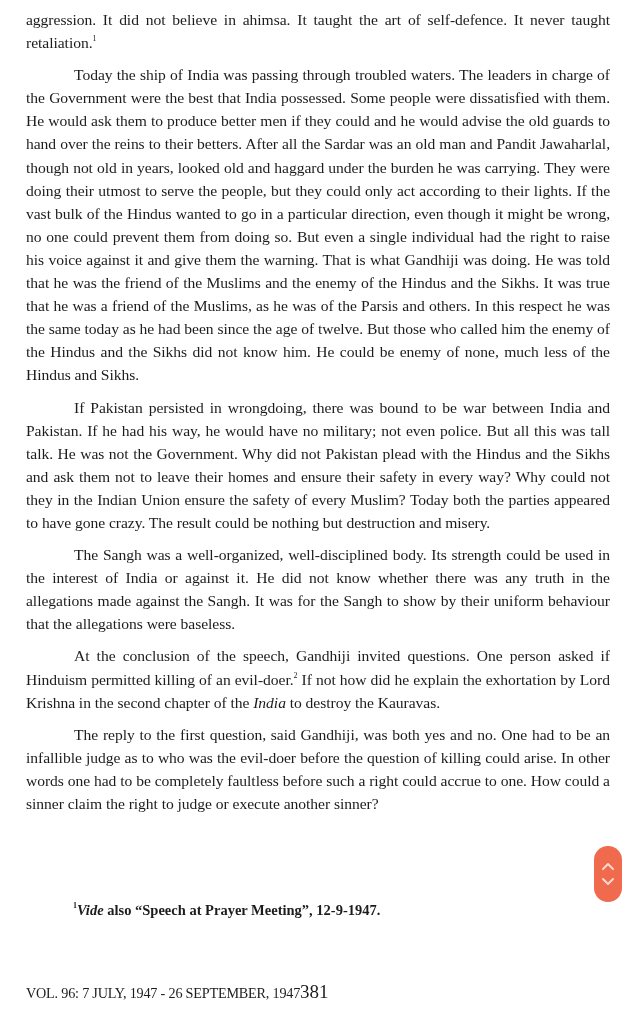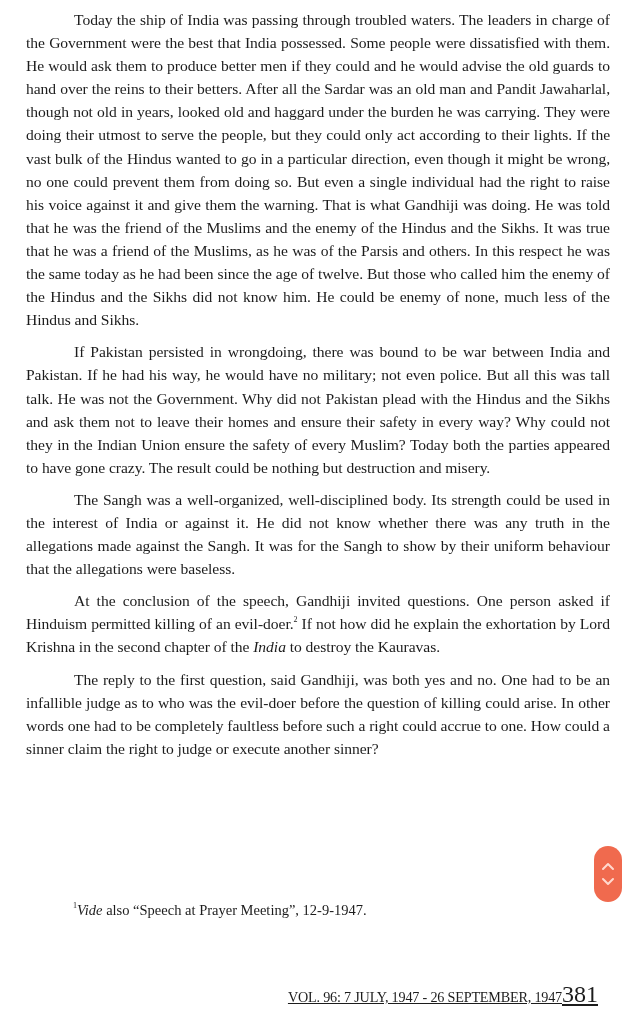--- a/index.html
+++ b/index.html
@@ -8,37 +8,38 @@
     font-family: "Liberation Serif", "DejaVu Serif", serif;
     color: #1c1c1c;
   }
   .page { position: absolute; left: 26px; top: 8px; width: 584px; }
   .para {
     font-size: 15.6px; line-height: 23.1px; text-align: justify;
     margin: 0 0 9px 0; letter-spacing: -0.05px;
   }
   .para.indent { text-indent: 48px; }
   sup { font-size: 8px; vertical-align: 7px; line-height: 0; }
-  .footnotes { position: absolute; left: 73px; top: 900px; font-size: 14.5px; line-height: 21px; }
+  .footnotes { position: absolute; left: 73px; top: 900px; font-size: 14.5px; line-height: 21px; font-weight: bold; }
   .footnotes div { white-space: nowrap; }
-  .footer { position: absolute; left: 26px; top: 981px; width: 572px; display: flex; justify-content: flex-end; align-items: baseline; text-decoration: underline; }
+  .footer { position: absolute; left: 26px; top: 981px; width: 572px; display: flex; justify-content: flex-start; align-items: baseline; }
   .footer .vol { font-size: 14.2px; letter-spacing: -0.2px; }
-  .footer .pg { font-size: 24px; }
+  .footer .pg { font-size: 19px; }
   .scroll-pill {
     position: absolute; left: 594px; top: 846px; width: 28px; height: 56px;
     background: #f06a4e; border-radius: 14px; display: flex; flex-direction: column;
     align-items: center; justify-content: center; gap: 6px; cursor: pointer;
   }
   .scroll-pill .chev { width: 14px; height: 10px; display: block; }
 </style>
 </head>
 <body>
 
 <div class="page">
   <div id="paras">
+      <p class="para">aggression. It did not believe in ahimsa. It taught the art of self-defence. It never taught retaliation.<sup>1</sup></p>
       <p class="para indent">Today the ship of India was passing through troubled waters. The leaders in charge of the Government were the best that India possessed. Some people were dissatisfied with them. He would ask them to produce better men if they could and he would advise the old guards to hand over the reins to their betters. After all the Sardar was an old man and Pandit Jawaharlal, though not old in years,  looked  old  and haggard under the burden he was carrying. They were doing their utmost to serve the people, but they could only act according to their lights. If the vast bulk of the Hindus wanted to go in a particular direction, even though it might be wrong, no one could prevent them from doing so. But even a single individual had the right to raise his voice against it and give them the warning. That is what Gandhiji was doing. He was told that he was the friend of the Muslims and the enemy of the Hindus and the Sikhs. It was true that he was a friend of the Muslims, as he was of the Parsis and others. In this respect he was the same today as he had been since the age of twelve. But those who called him the enemy of the Hindus and the Sikhs did not know him. He could be enemy of none, much less of the Hindus and Sikhs.</p>
       <p class="para indent">If Pakistan persisted in wrongdoing, there was bound to be war between India and Pakistan. If he had his way, he would have no military; not even police. But all this was tall talk. He was not the Government. Why did not Pakistan plead with the Hindus and the Sikhs and ask them not to leave their homes and ensure their safety in every way? Why could not they in the Indian Union ensure  the  safety  of  every Muslim? Today both the parties appeared to have gone crazy. The result could be nothing but destruction and misery.</p>
       <p class="para indent">The Sangh was a well-organized, well-disciplined body. Its strength could be used in the interest of India or against it. He did not know whether there was any truth in the allegations made against the Sangh. It was for the Sangh to show by their uniform behaviour that the allegations were baseless.</p>
       <p class="para indent">At the conclusion of the speech, Gandhiji invited questions. One person asked if Hinduism permitted killing of an evil-doer.<sup>2</sup> If not how did he explain the exhortation by Lord Krishna in the second chapter of the <em>India</em> to destroy the Kauravas.</p>
       <p class="para indent">The reply to the first question, said Gandhiji, was both yes and no. One had to be an infallible judge as to who was the evil-doer before the question of killing could arise. In other words one had to be completely faultless before such a right could accrue to one. How could a sinner claim the right to judge or execute another sinner?</p>
     </div>
 </div>
 
 <div class="footnotes" id="footnotes">
     <div><sup>1</sup><em>Vide</em> also “Speech at Prayer Meeting”, 12-9-1947.</div>

